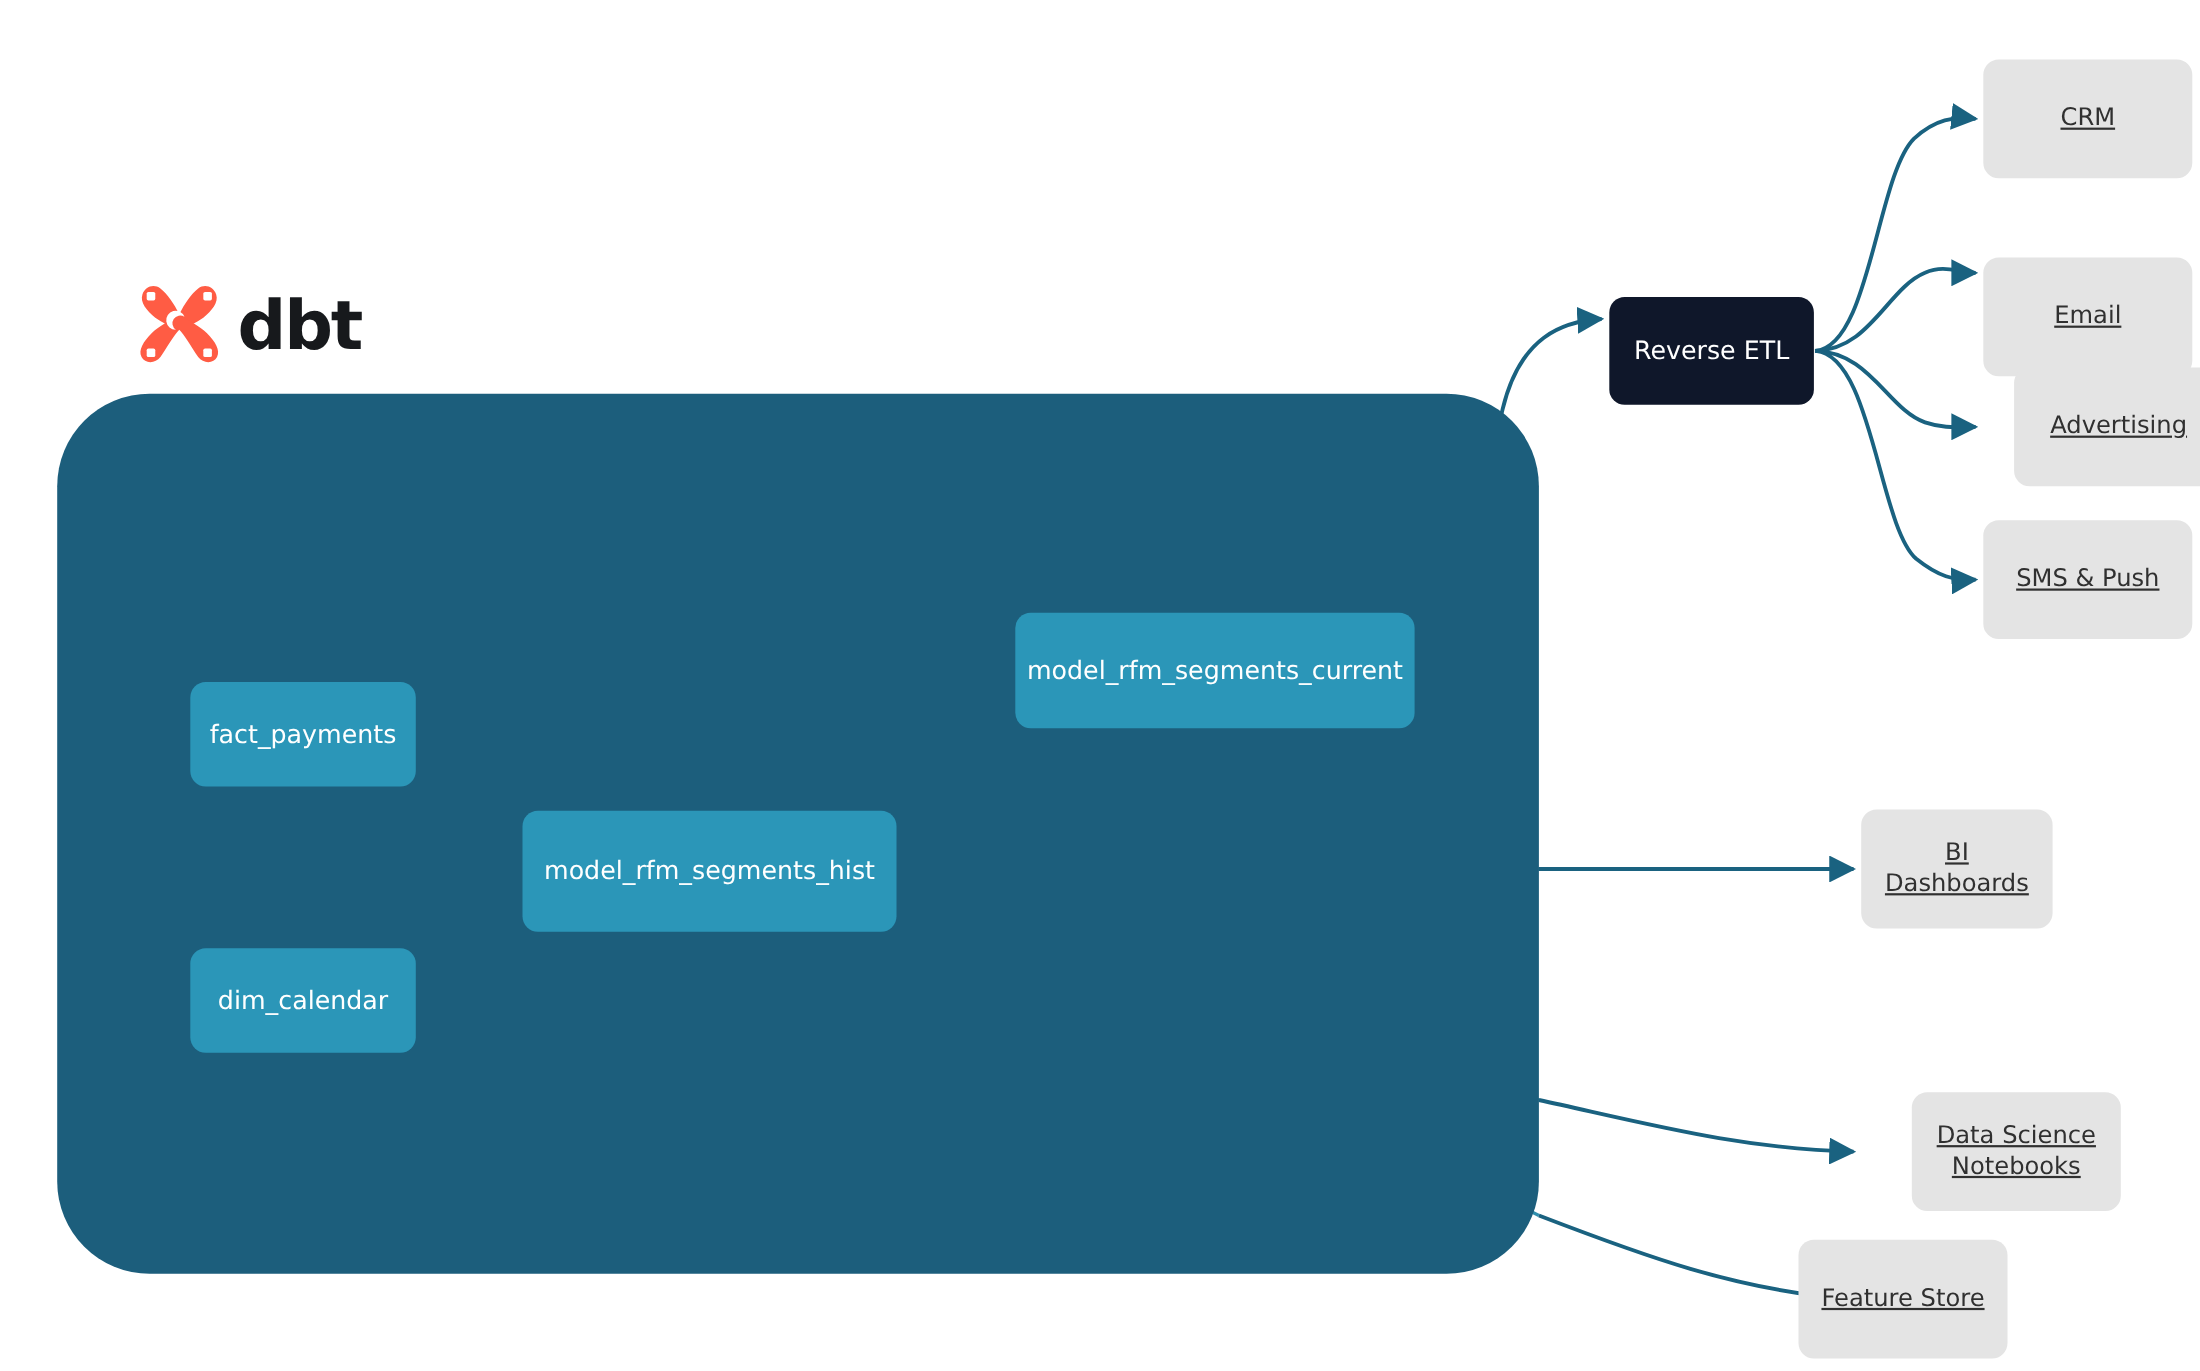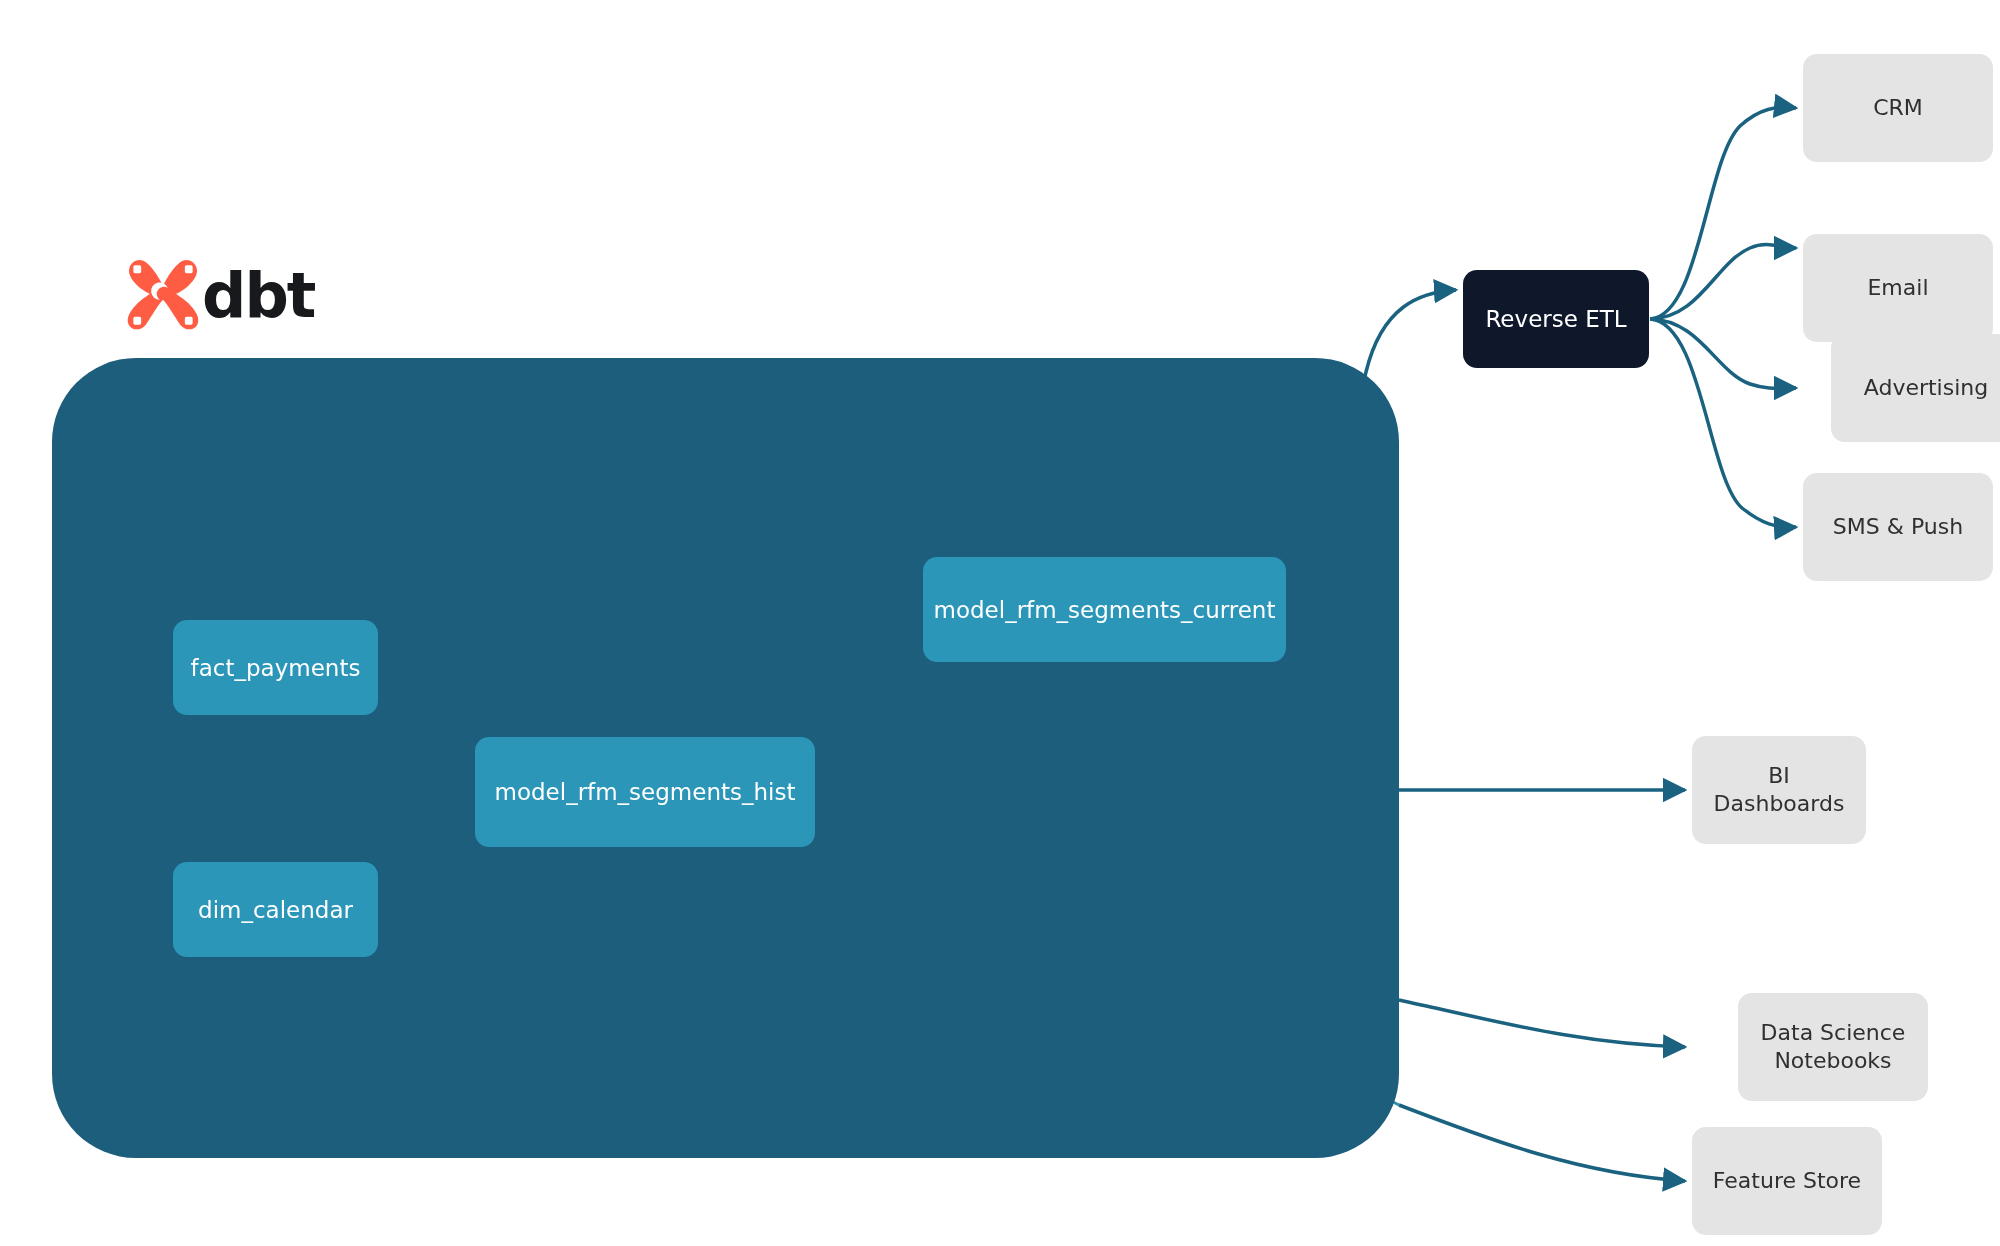--- a/index.html
+++ b/index.html
@@ -22,20 +22,21 @@
     height: 1246px;
     pointer-events: none;
   }
   
   #dbt-logo {
     position: absolute;
     left: 124px;
     top: 256px;
     display: flex;
     align-items: center;
+    gap: 14px;
   }
   #dbt-mark {
     width: 78px;
     height: 78px;
     display: block;
   }
   #dbt-word {
     font-family: "DejaVu Sans", "Liberation Sans", sans-serif;
     font-weight: bold;
     font-size: 62px;
@@ -115,28 +116,29 @@
     border-radius: 14px;
     color: #303030;
     font-size: 22px;
     display: flex;
     align-items: center;
     justify-content: center;
     text-align: center;
     line-height: 1.28;
     box-sizing: border-box;
     padding: 0 14px;
+    text-decoration: underline;
   }
   #dest-crm      { left: 1803px; top: 54px;   width: 190px; height: 108px; }
   #dest-email    { left: 1803px; top: 194px;  width: 190px; height: 108px; margin-top: 40px; }
   #dest-adv      { left: 1803px; top: 334px;  width: 190px; height: 108px; margin-left: 28px; }
   #dest-sms      { left: 1803px; top: 473px;  width: 190px; height: 108px; }
   #dest-bi       { left: 1692px; top: 736px;  width: 174px; height: 108px; }
   #dest-ds       { left: 1692px; top: 993px;  width: 190px; height: 108px; margin-left: 46px; }
-  #dest-fs       { left: 1692px; top: 1127px; width: 190px; height: 108px; }
+  #dest-fs       { left: 1635px; top: 1127px; width: 190px; height: 108px; }
 </style>
 </head>
 <body>
 
 <div id="stage">
 
   <svg id="edges" viewBox="0 0 2000 1246" width="2000" height="1246">
     <defs>
       <marker id="arrow-out" viewBox="0 0 10 10" refX="9" refY="5" markerWidth="7" markerHeight="7" orient="auto-start-reverse">
         <path d="M 0 0 L 10 5 L 0 10 z" fill="#1a6280"></path>

